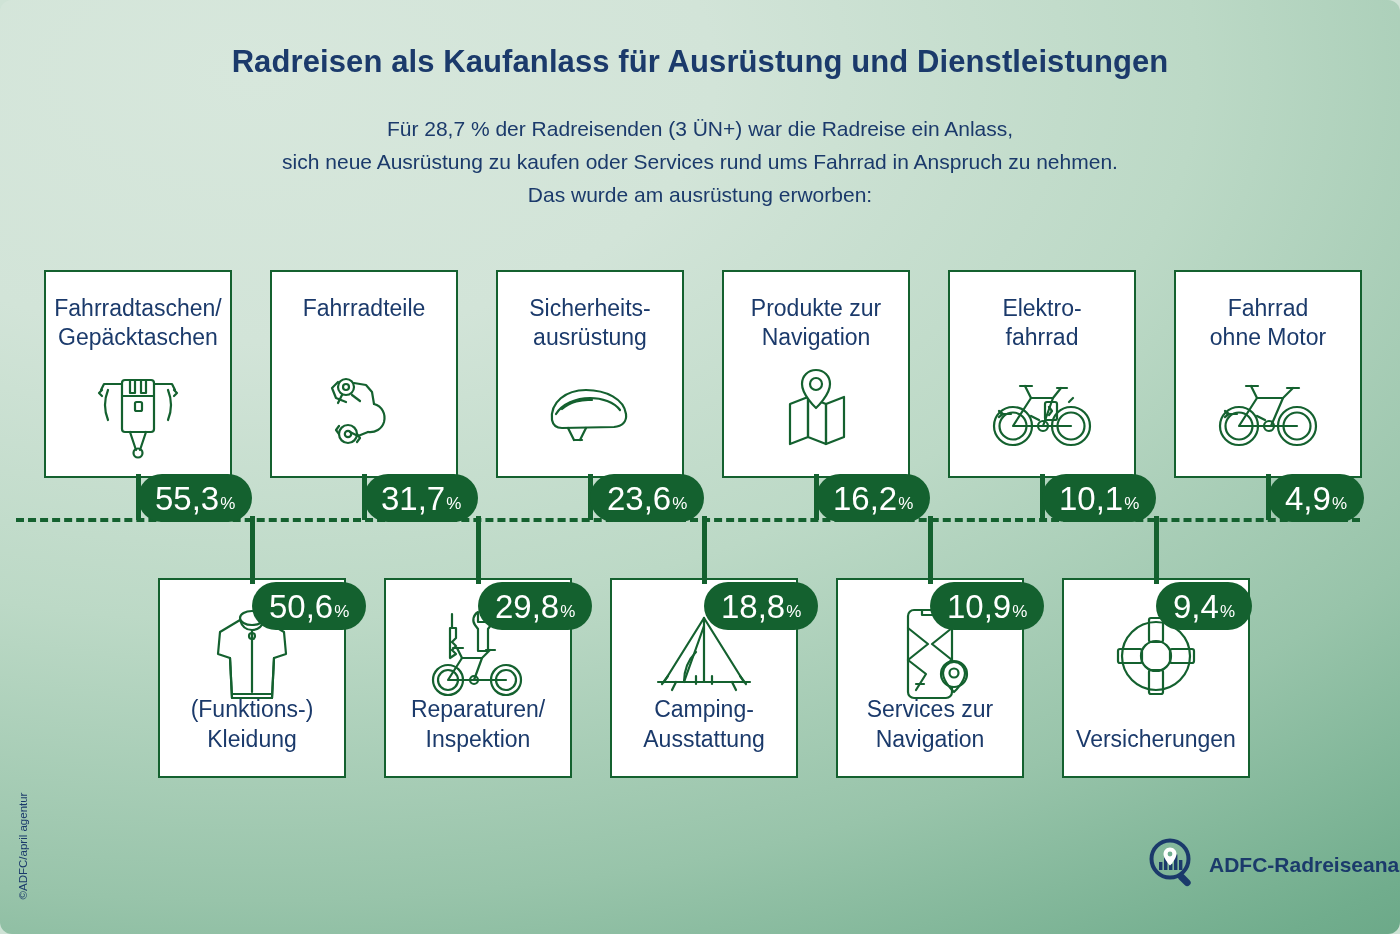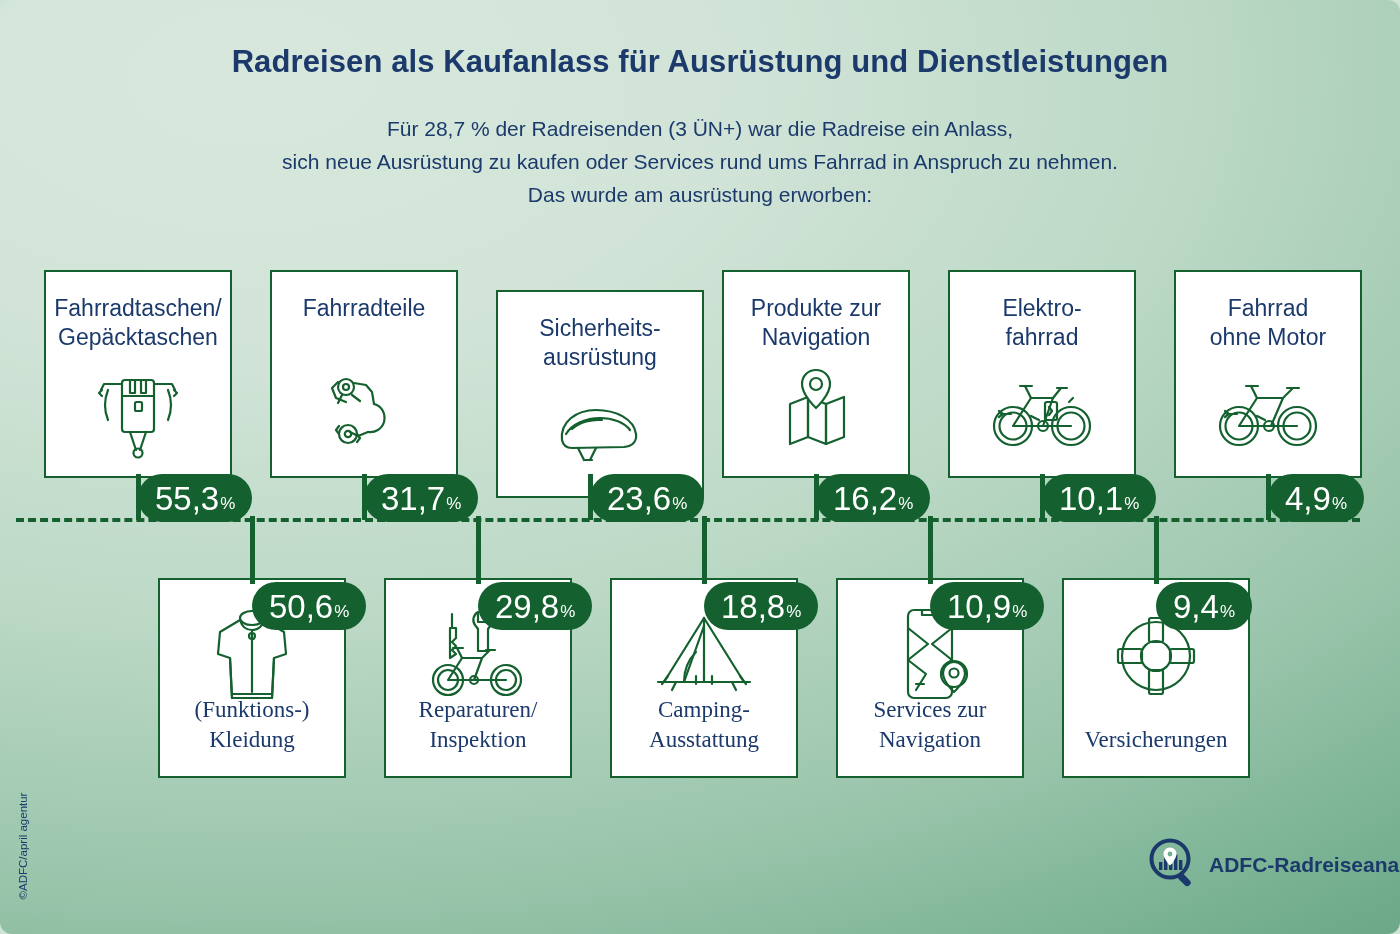--- a/index.html
+++ b/index.html
@@ -40,21 +40,21 @@
     box-sizing:border-box;
   }
   .card-top{top:270px;height:208px;}
   .card-bot{top:578px;height:200px;}
 
   .cap{
     position:absolute;left:0;width:100%;text-align:center;
     color:#1b3a6b;font-size:23px;line-height:1.28;font-weight:400;
   }
   .cap-top{top:22px;}
-  .cap-bot{bottom:22px;font-family:Liberation Serif, serif;}
+  .cap-bot{bottom:22px;}
 
   .ico{
     position:absolute;left:0;width:100%;display:flex;
     align-items:center;justify-content:center;
   }
   .ico-top{top:88px;height:104px;}
   .ico-bot{top:22px;height:108px;}
   .ico svg{display:block;}
 
   
@@ -148,21 +148,21 @@
     </svg>
         </div>
     </div>
       <div class="stem" style="left:361.5px;top:474px;height:46px;"></div>
       <div style="position:absolute;left:364px;top:474px;transform:translate(-50%,-50%);">
                 <div class="pill">
             <span class="num">31,7</span>
           <span class="pct">%</span>
           </div>
               </div>
-    <div class="card card-top" style="left:496px;width:208px;margin-top:20px;">
+    <div class="card card-top" style="left:496px;width:188px;">
       <div class="cap cap-top">
         <div>Sicherheits-</div>
           <div>ausrüstung</div>
       </div>
       <div class="ico ico-top">
           <svg width="104" height="100" viewBox="0 0 104 100" fill="none" stroke="#14612f" stroke-width="2.2" stroke-linecap="round" stroke-linejoin="round">
       <path d="M14 58c-2-18 14-30 34-30 20 0 38 9 40 24 1 8-4 12-12 13l-52 1c-6 0-9-3-10-8z"></path>
       <path d="M18 52c6-10 20-16 34-16 12 0 24 4 30 12"></path>
       <path d="M24 47c8-7 20-10 30-9"></path>
       <path d="M32 41c6-3 13-4 19-3"></path>

